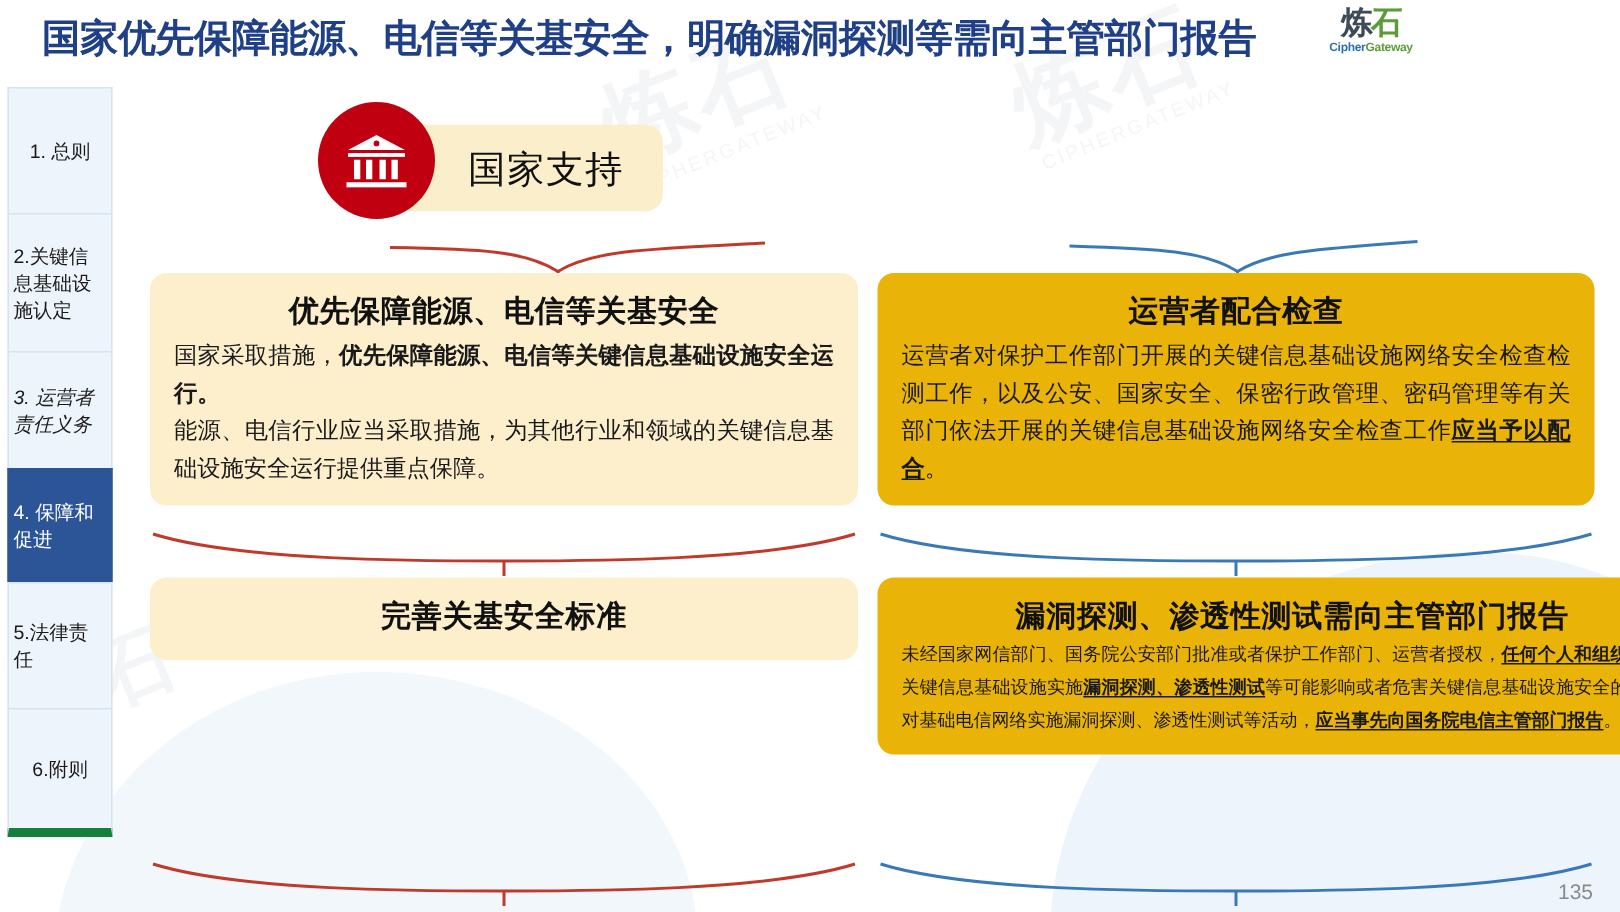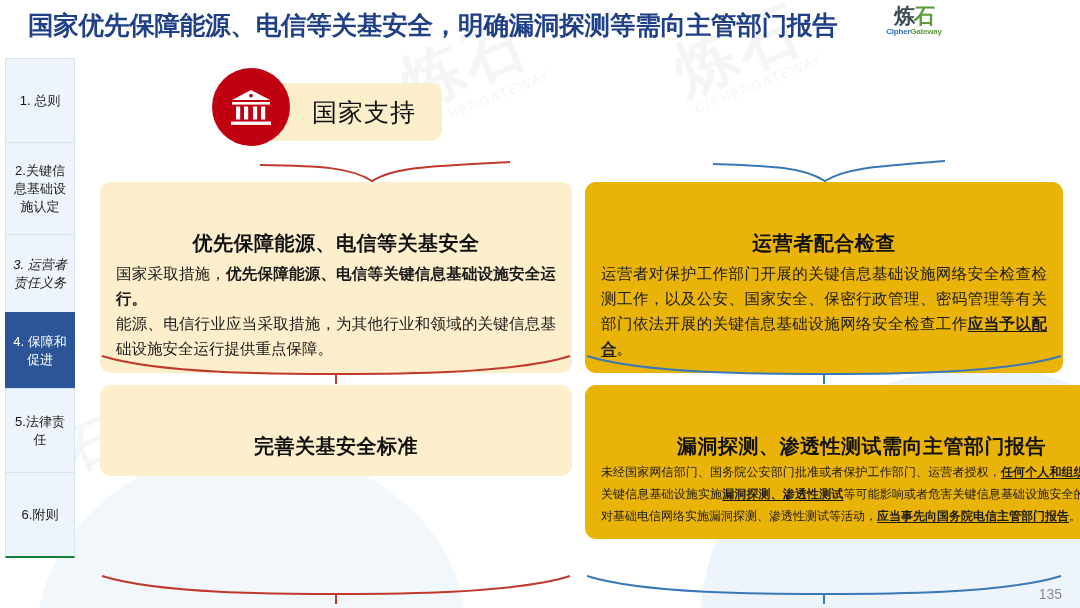--- a/index.html
+++ b/index.html
@@ -104,27 +104,27 @@
     width: 70px;
   }
   .nav-item {
     width: 70px;
     background: #eef4fb;
     border: 1px solid #d6e3f2;
     border-bottom: none;
     color: #1a1a1a;
     font-size: 13px;
     line-height: 18px;
-    text-align: center;
+    text-align: left;
     display: flex;
     align-items: center;
     justify-content: center;
     padding: 2px 3px;
   }
-  .nav-item:last-child { border-bottom: 2px solid #15803d; }
+  .nav-item:last-child { border-bottom: 6px solid #15803d; }
   .nav-item.active {
     background: #2b5596;
     color: #ffffff;
     border-color: #2b5596;
   }
   .nav-h1 { height: 84px; }
   .nav-h2 { height: 92px; }
   .nav-h3 { height: 78px; font-style: italic; }
   .nav-h4 { height: 76px; }
   .nav-h5 { height: 84px; }
@@ -184,21 +184,20 @@
   .card.cream { background: #fdeecc; }
   .card.ice   { background: #eab308; }
 
   .card-title {
     text-align: center;
     font-size: 20px;
     font-weight: bold;
     color: #111111;
     letter-spacing: 0.5px;
     margin-bottom: 4px;
-    margin-top: 36px;
   }
   .card-title.tight { margin-bottom: 1px; }
 
   .card-body {
     font-size: 15.5px;
     line-height: 25px;
     color: #1a1a1a;
     text-align: justify;
   }
   .card-body.dense { font-size: 12px; line-height: 22px; }

